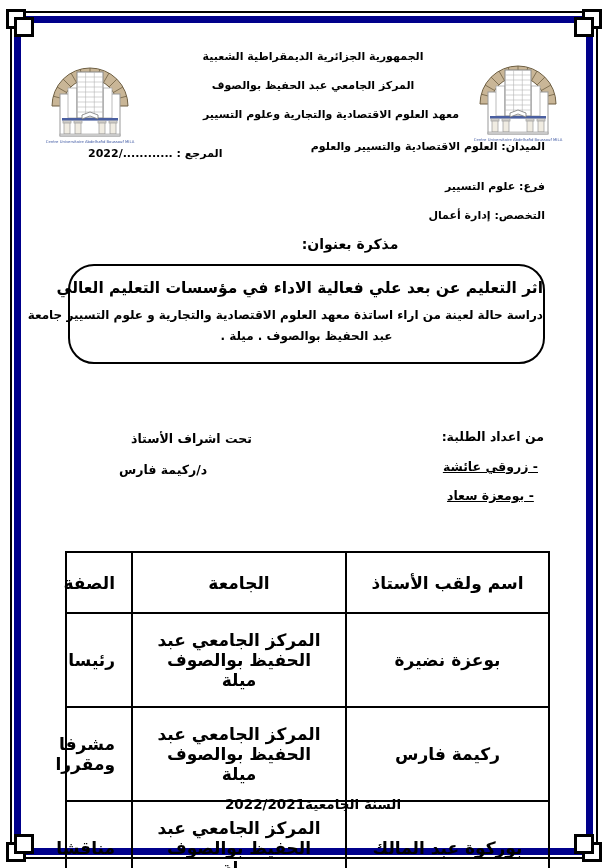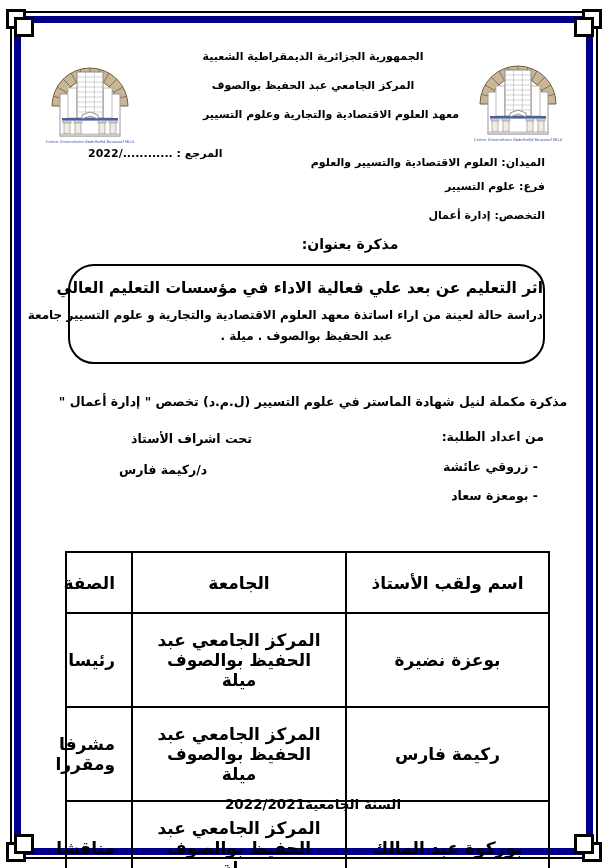--- a/index.html
+++ b/index.html
@@ -20,21 +20,21 @@
   .memo-label{font-size:14px;transform:translateX(37px);}
   .title-box{
     position:absolute;left:68px;top:264px;width:477px;height:100px;
     border:2.5px solid #000;border-radius:26px;box-sizing:border-box;text-align:center;
   }
   .title-main{font-size:15.5px;margin-top:13px;}
   .title-sub{font-size:12px;margin-top:11px;}
   .title-sub2{font-size:12px;margin-top:7px;}
   .degree{font-size:12.5px;}
   .people{font-size:12.5px;}
-  .students div{line-height:29px;text-align:right;}
+  .students div{line-height:29px;text-align:center;text-decoration:underline;}
   .committee-heading{font-size:12.5px;}
   table.committee{
     position:absolute;left:65px;top:551px;width:483px;direction:rtl;
     border-collapse:collapse;table-layout:fixed;
   }
   table.committee td,table.committee th{
     border:2px solid #000;font-weight:bold;font-size:17px;text-align:center;
     vertical-align:middle;padding:16px;direction:rtl;
   }
   table.committee th{height:27px;}
@@ -150,34 +150,33 @@
     </g>
     <path d="M 44 61 L 52 58 L 60 61 L 60 65 L 52 62 L 44 65 Z" fill="#fff" stroke="#777" stroke-width="0.8"></path>
     <rect x="22" y="80" width="60" height="2" fill="#ddd" stroke="#999" stroke-width="0.6"></rect>
     <text x="52" y="88.6" font-size="3.8" text-anchor="middle" fill="#3a54a0">Centre Universitaire Abdelhafid Boussouf MILA</text>
   </svg>
 
   <div class="center ar hdr" style="top:50px;">الجمهورية الجزائرية الديمقراطية الشعبية</div>
   <div class="center ar hdr" style="top:79px;">المركز الجامعي عبد الحفيظ بوالصوف</div>
   <div class="center ar hdr" style="top:108px;padding-left:36px;">معهد العلوم الاقتصادية والتجارية وعلوم التسيير</div>
 
-  <div class="abs ar meta" style="top:156px;right:65px;">الميدان: العلوم الاقتصادية والتسيير والعلوم</div>
+  <div class="abs ar meta" style="top:140px;right:65px;">الميدان: العلوم الاقتصادية والتسيير والعلوم</div>
   <div class="abs ar meta" style="top:147px;left:88px;">المرجع : ............/2022</div>
   <div class="abs ar meta" style="top:180px;right:65px;">فرع: علوم التسيير</div>
   <div class="abs ar meta" style="top:209px;right:65px;">التخصص: إدارة أعمال</div>
 
   <div class="center ar memo-label" style="top:236px;">مذكرة بعنوان:</div>
 
   <div class="title-box">
     <div class="ar title-main">اثر التعليم عن بعد علي فعالية الاداء في مؤسسات التعليم العالي</div>
     <div class="ar title-sub">دراسة حالة لعينة من اراء اساتذة معهد العلوم الاقتصادية والتجارية و علوم التسيير جامعة</div>
     <div class="ar title-sub2">عبد الحفيظ بوالصوف . ميلة .</div>
   </div>
 
-  <div class="center ar degree" style="top:394px;">مذكرة مكملة لنيل شهادة الماستر في علوم التسيير (ل.م.د) تخصص " إدارة أعمال "</div>
 
   <div class="abs ar people" style="top:429px;right:66px;">من اعداد الطلبة:</div>
   <div class="abs ar people" style="top:431px;left:131px;">تحت اشراف الأستاذ</div>
   <div class="abs ar people students" style="top:452px;right:72px;">
     <div>- زروقي عائشة</div>
     <div>- بومعزة سعاد</div>
   </div>
   <div class="abs ar people" style="top:462px;left:119px;">د/ركيمة فارس</div>
 
 

